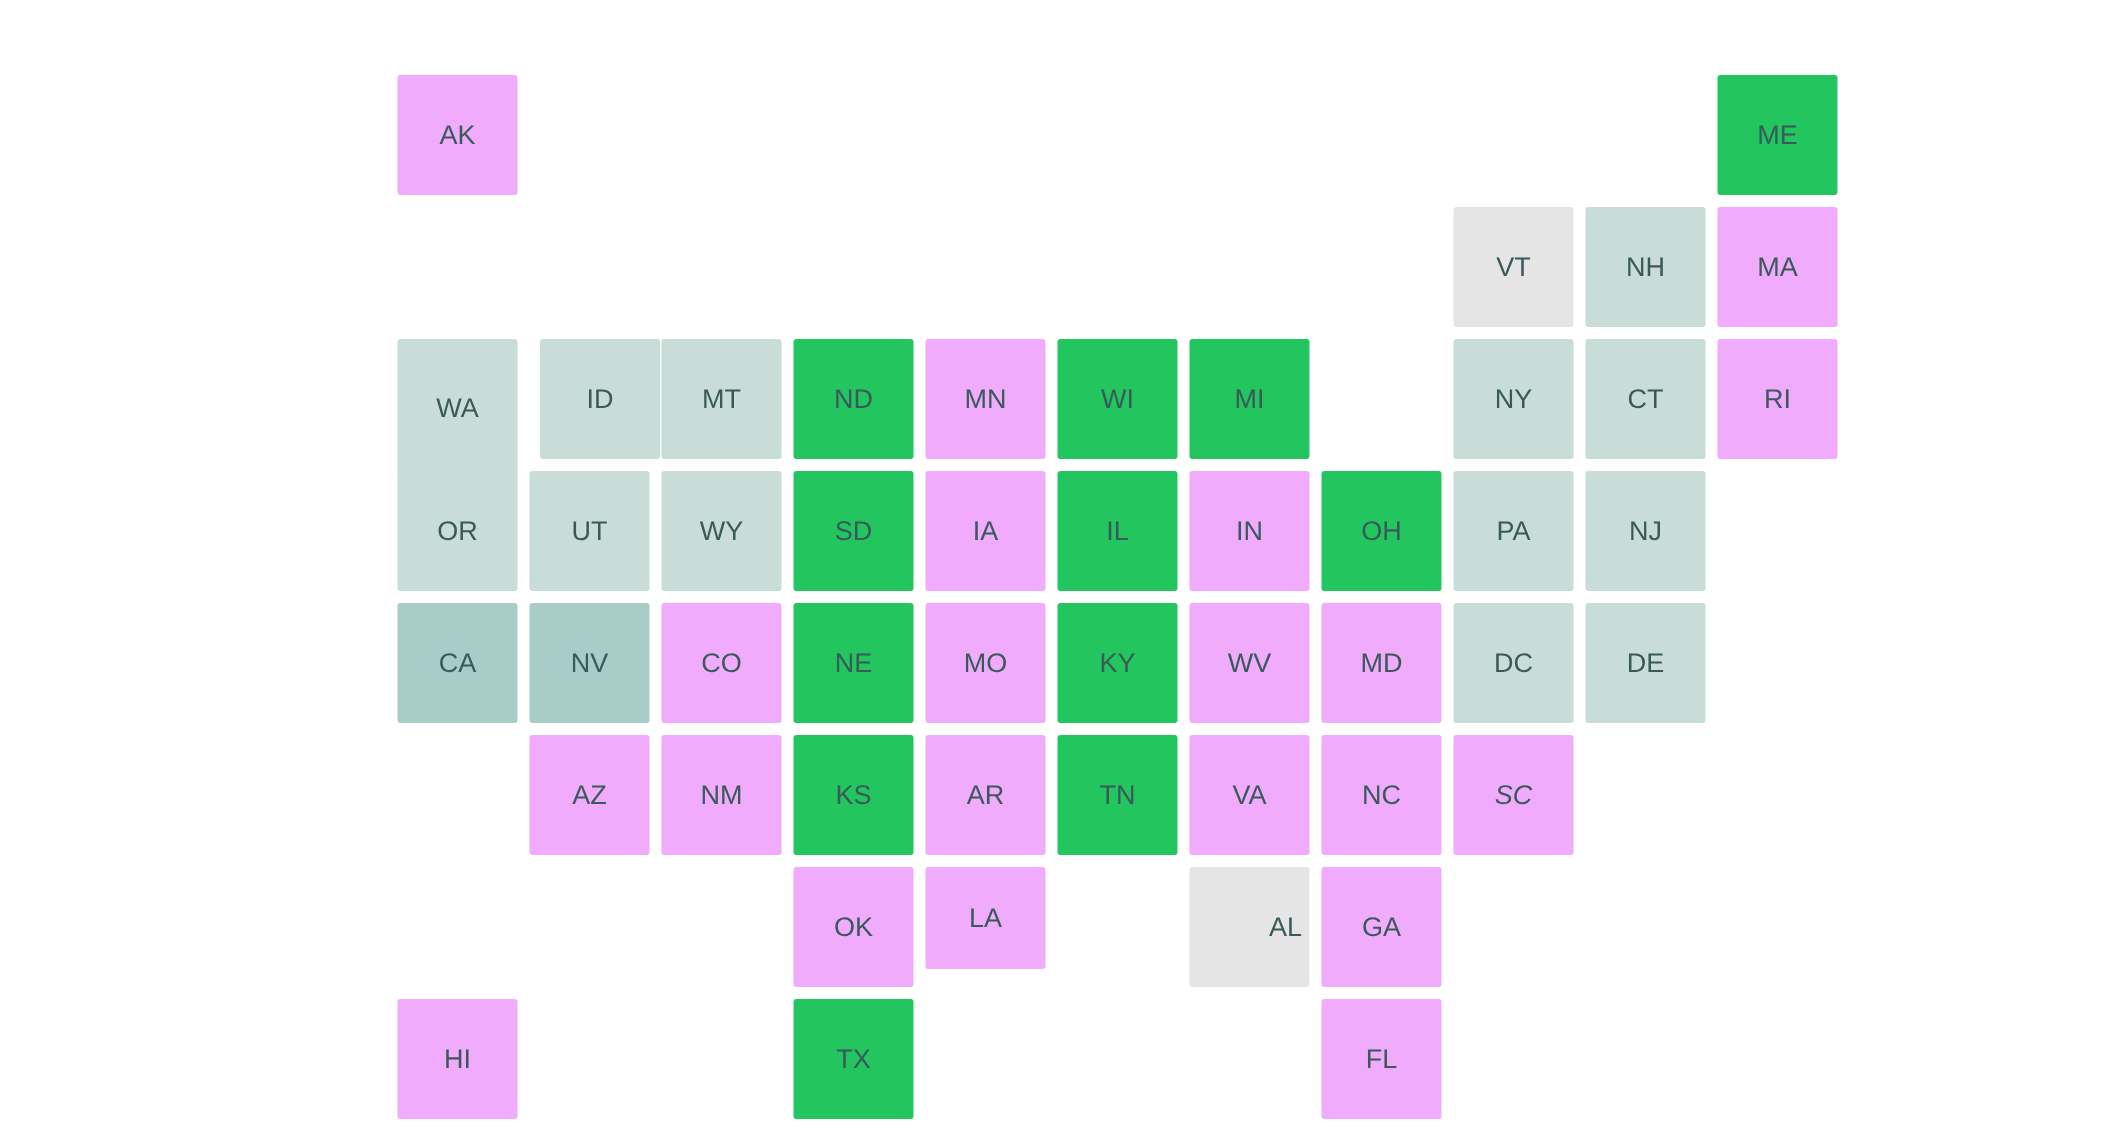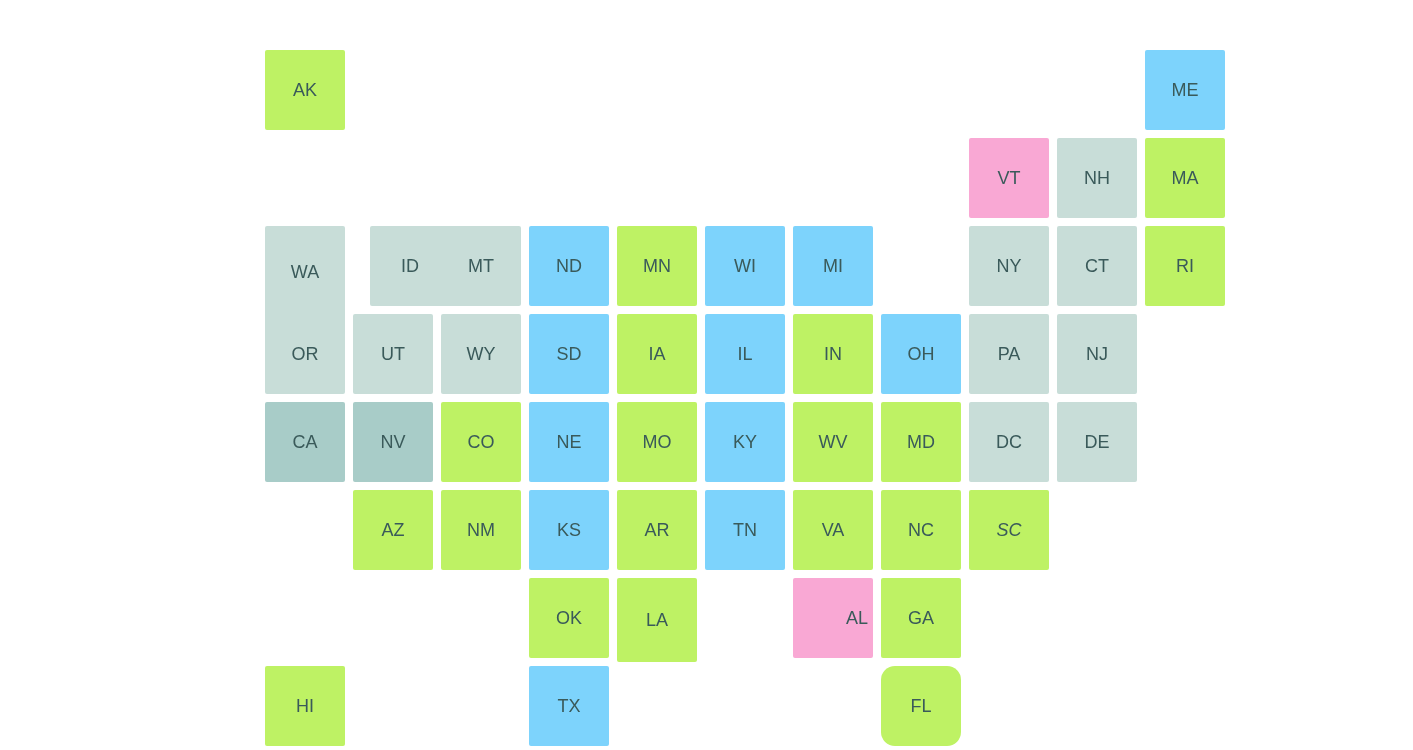--- a/index.html
+++ b/index.html
@@ -21,25 +21,25 @@
       height: 72px;
       display: flex;
       align-items: center;
       justify-content: center;
       font-size: 18px;
       font-weight: 500;
       color: #3a5a5a;
       border-radius: 2px;
       cursor: pointer;
     }
-    .color-dark   { background-color: #7dd3fc; }
-    .color-mid    { background-color: #bef264; }
+    .color-dark   { background-color: #22c55e; }
+    .color-mid    { background-color: #f0abfc; }
     .color-light  { background-color: #a8ccc8; }
     .color-pale   { background-color: #c8ddd8; }
-    .color-yellow { background-color: #f9a8d4; }
+    .color-yellow { background-color: #e5e5e5; }
   </style>
 </head>
 <body>
 
 <div id="map-container">
     <div class="state-cell color-mid" style="left: 265px; top: 50px; width: 80px; height: 80px;">
       <span>AK</span>
     </div>
     <div class="state-cell color-dark" style="left: 1145px; top: 50px; width: 80px; height: 80px;">
       <span>ME</span>
@@ -49,21 +49,21 @@
     </div>
     <div class="state-cell color-pale" style="left: 1057px; top: 138px; width: 80px; height: 80px;">
       <span>NH</span>
     </div>
     <div class="state-cell color-mid" style="left: 1145px; top: 138px; width: 80px; height: 80px;">
       <span>MA</span>
     </div>
     <div class="state-cell color-pale" style="left: 265px; top: 226px; width: 80px; height: 92px;">
       <span>WA</span>
     </div>
-    <div class="state-cell color-pale" style="left: 370px; top: 226px; width: 80px; height: 80px;">
+    <div class="state-cell color-pale" style="left: 360px; top: 226px; width: 80px; height: 80px;">
       <span>ID</span>
     </div>
     <div class="state-cell color-pale" style="left: 441px; top: 226px; width: 80px; height: 80px;">
       <span>MT</span>
     </div>
     <div class="state-cell color-dark" style="left: 529px; top: 226px; width: 80px; height: 80px;">
       <span>ND</span>
     </div>
     <div class="state-cell color-mid" style="left: 617px; top: 226px; width: 80px; height: 80px;">
       <span>MN</span>
@@ -163,31 +163,31 @@
     </div>
     <div class="state-cell color-mid" style="left: 881px; top: 490px; width: 80px; height: 80px;">
       <span>NC</span>
     </div>
     <div class="state-cell color-mid" style="left: 969px; top: 490px; width: 80px; height: 80px; font-style: italic;">
       <span>SC</span>
     </div>
     <div class="state-cell color-mid" style="left: 529px; top: 578px; width: 80px; height: 80px;">
       <span>OK</span>
     </div>
-    <div class="state-cell color-mid" style="left: 617px; top: 578px; width: 80px; height: 84px;">
+    <div class="state-cell color-mid" style="left: 617px; top: 578px; width: 80px; height: 68px;">
       <span>LA</span>
     </div>
     <div class="state-cell color-yellow" style="left: 793px; top: 578px; width: 80px; height: 80px; padding-left: 48px;">
       <span>AL</span>
     </div>
     <div class="state-cell color-mid" style="left: 881px; top: 578px; width: 80px; height: 80px;">
       <span>GA</span>
     </div>
     <div class="state-cell color-mid" style="left: 265px; top: 666px; width: 80px; height: 80px;">
       <span>HI</span>
     </div>
     <div class="state-cell color-dark" style="left: 529px; top: 666px; width: 80px; height: 80px;">
       <span>TX</span>
     </div>
-    <div class="state-cell color-mid" style="left: 881px; top: 666px; width: 80px; height: 80px; border-radius: 14px;">
+    <div class="state-cell color-mid" style="left: 881px; top: 666px; width: 80px; height: 80px;">
       <span>FL</span>
     </div>
   </div>
 
 </body></html>

